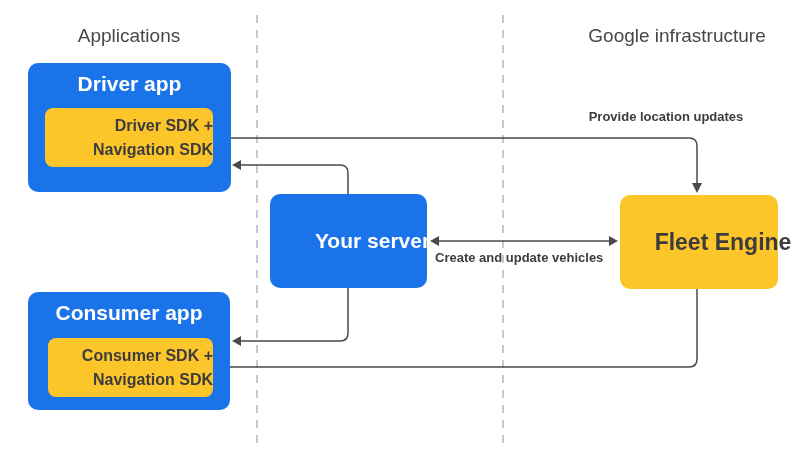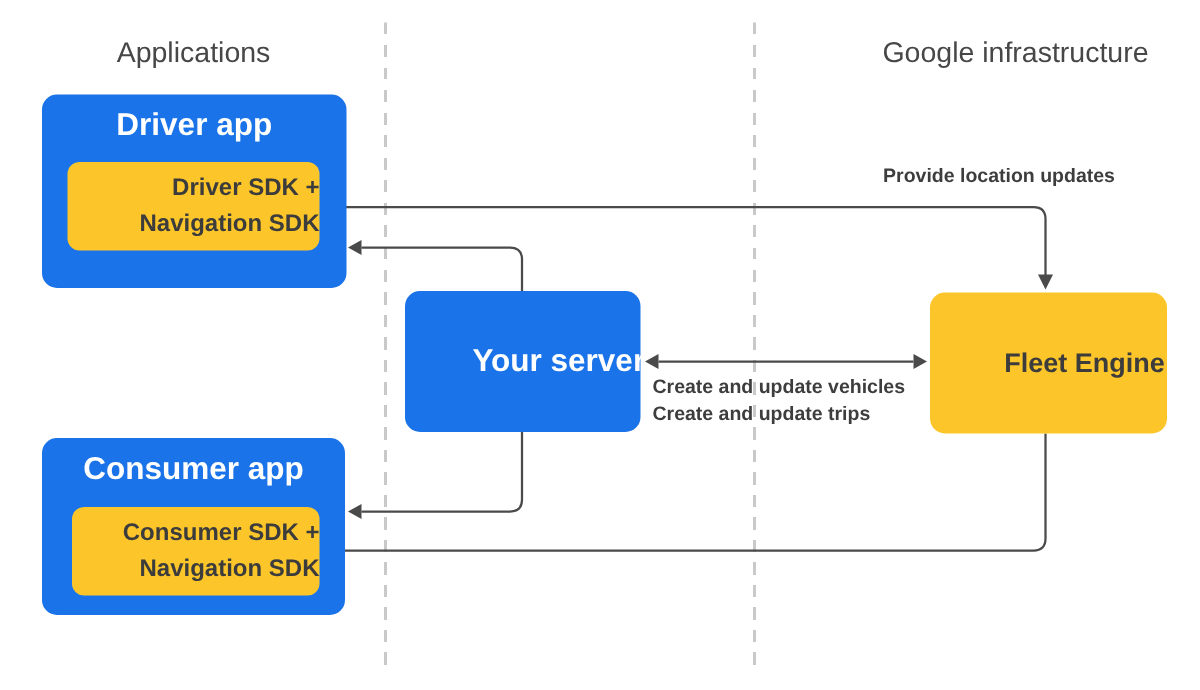--- a/index.html
+++ b/index.html
@@ -65,21 +65,21 @@
   }
   .center-node{
     display:flex;
     align-items:center;
     justify-content:center;
     padding-left:48px;
   }
   .fleet-title{
     color:var(--dark);
     font-weight:bold;
-    font-size:18px;
+    font-size:23px;
     white-space:nowrap;
   }
   svg.wires{position:absolute;inset:0;pointer-events:none;}
   svg.wires path{fill:none;stroke:var(--line);stroke-width:1.5px;}
   svg.wires polygon{fill:var(--line);stroke:none;}
   .edge-label{
     position:absolute;
     font-size:13px;
     font-weight:bold;
     color:#3D3D3D;
@@ -122,21 +122,20 @@
     </g>
 
     <g>
       <path d="M697,289 V359 Q697,367 689,367 H224"></path>
       <polygon points="224,362 224,372 215,367"></polygon>
     </g>
   </svg>
 
   <div class="edge-label centered" style="left:666px;top:109px;">Provide location updates</div>
   <div class="edge-label" style="left:435px;top:250px;">Create and update vehicles</div>
-  <div class="edge-label" style="left:435px;top:268px;">Create and update trips</div>
 
   <div class="node blue" style="left:28px;top:63px;width:203px;height:129px;">
     <div class="node-title app-title">Driver app</div>
     <div class="node yellow sdk-box" style="left:17px;top:45px;width:168px;height:59px;">
       <span>Driver SDK +</span>
       <span>Navigation SDK</span>
     </div>
   </div>
 
   <div class="node blue" style="left:28px;top:292px;width:202px;height:118px;">

